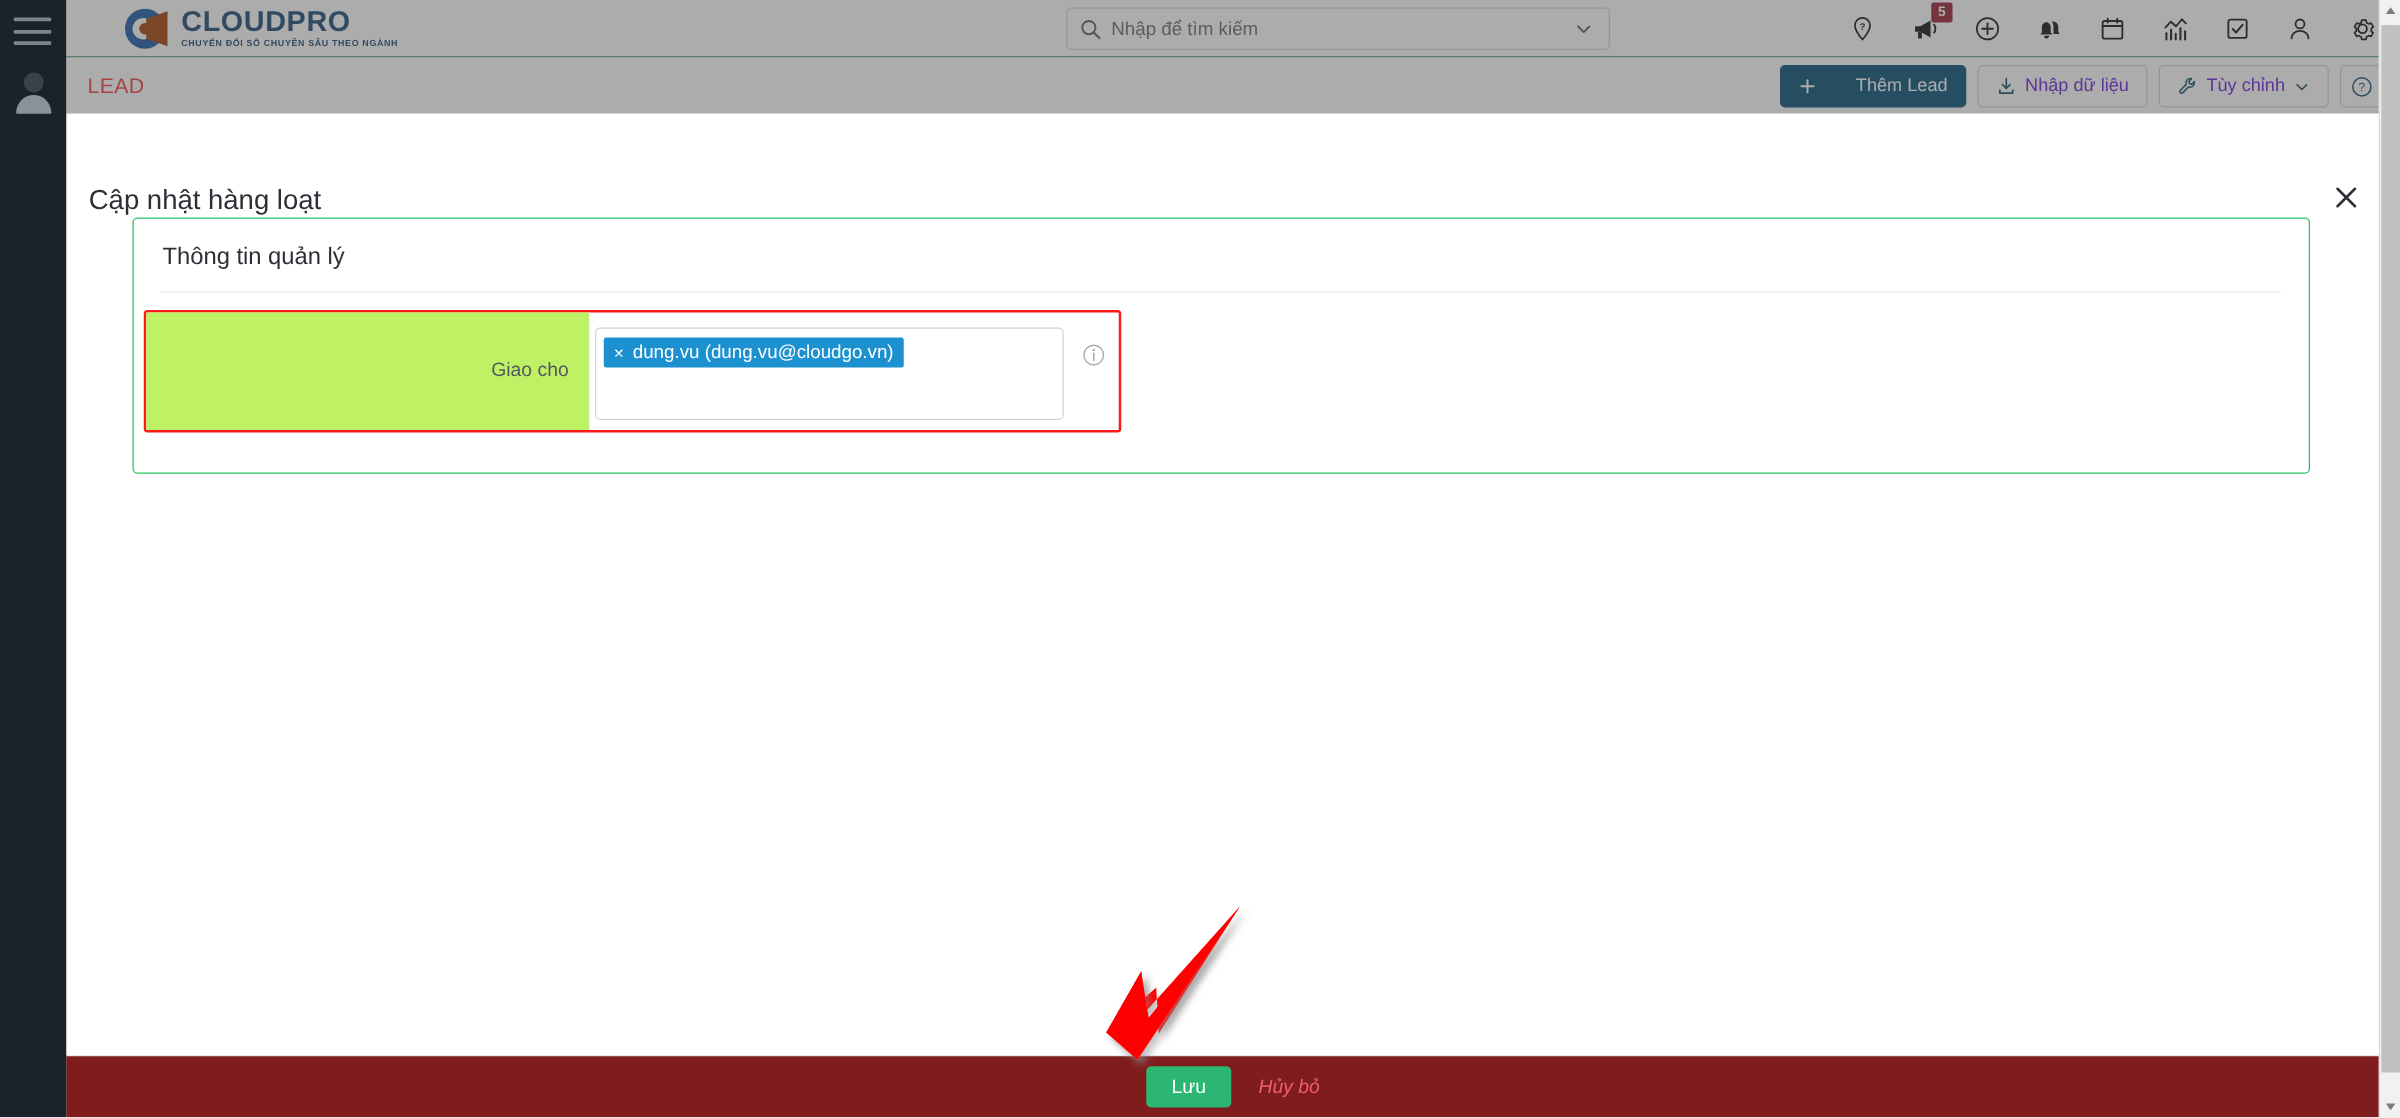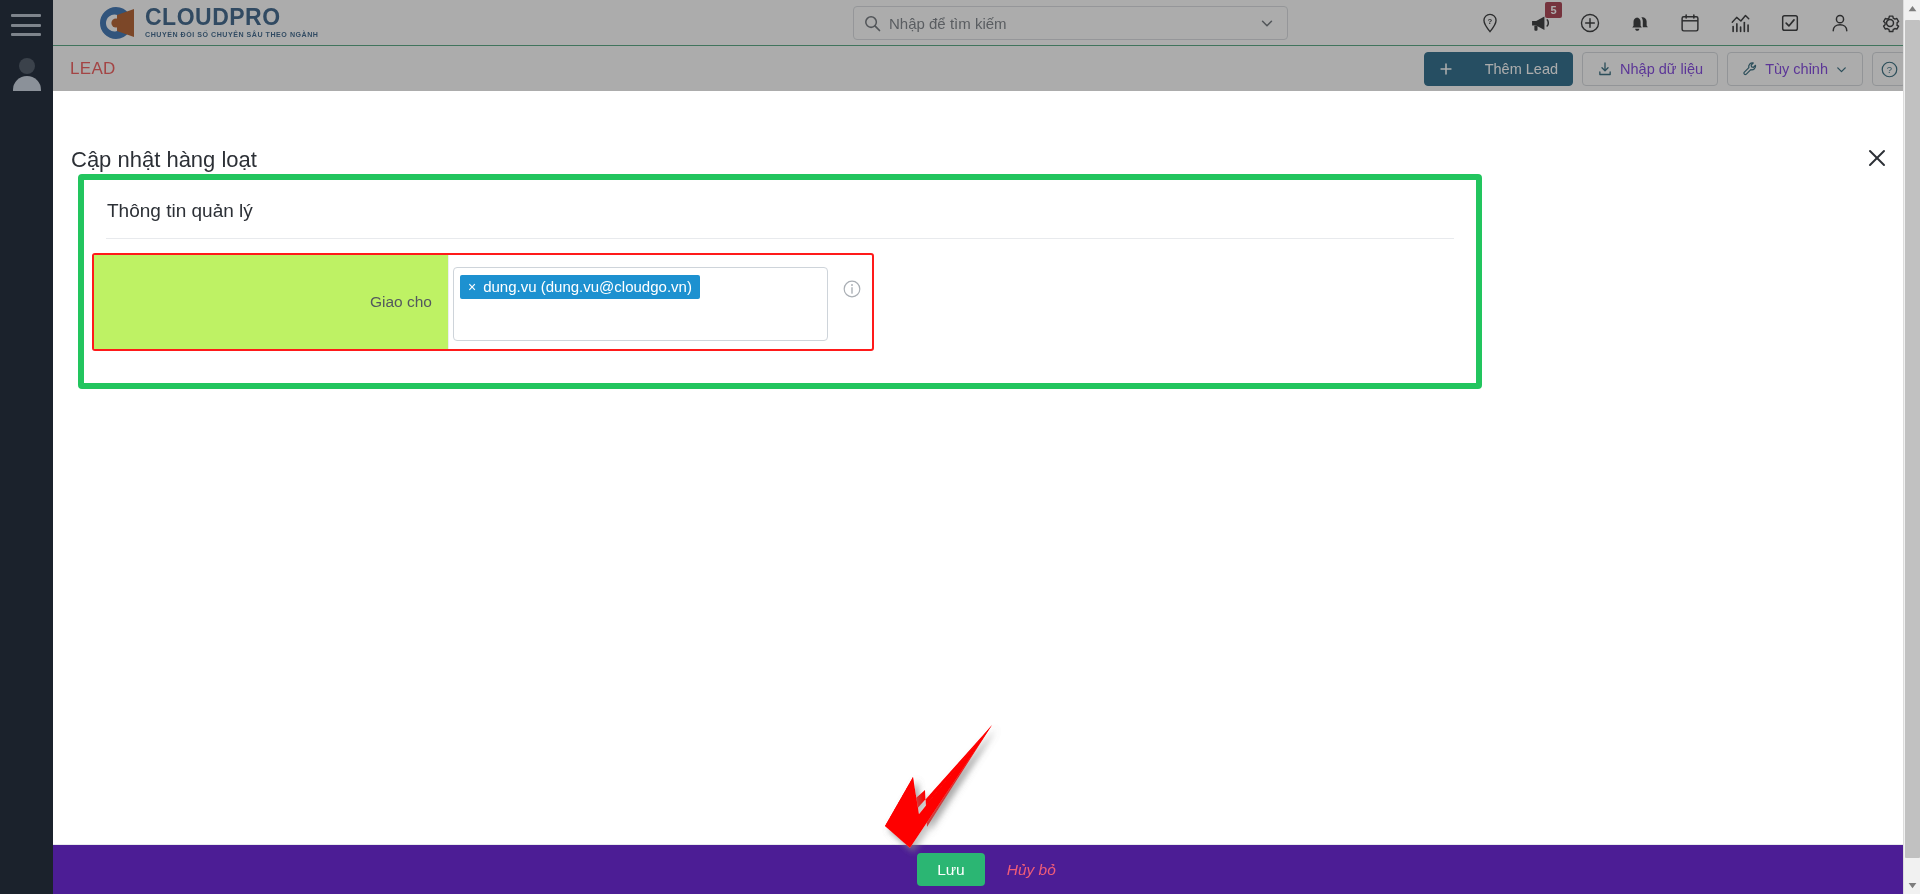--- a/index.html
+++ b/index.html
@@ -213,24 +213,24 @@
 
   .modal-body {
     position: absolute;
     left: 0; top: 53px;
     width: 1867px; height: 700px;
     overflow: hidden;
   }
 
   .card {
     position: absolute;
-    left: 25px; top: 30px;
-    width: 1404px;
-    background: #ffffff;
-    border: 6px solid #22c55e;
+    left: 53px; top: 30px;
+    width: 1742px;
+    background: #ffffff;
+    border: 1px solid #22c55e;
     border-radius: 4px;
     padding-bottom: 32px;
   }
   .card-title {
     font-size: 19px; color: #2c3036;
     padding: 20px 0 16px 23px;
   }
   .card-divider {
     height: 1px; background: #e8eaed;
     margin: 0 22px;
@@ -297,21 +297,21 @@
     display: flex; align-items: center; justify-content: center;
     cursor: pointer;
   }
 
   
   .modal-footer {
     position: absolute;
     left: 0; bottom: 0;
     width: 1867px; height: 50px;
     border-top: 1px solid #e8eaed;
-    background: #4c1d95;
+    background: #7f1d1d;
     display: flex;
     align-items: center;
     justify-content: center;
     gap: 22px;
     z-index: 31;
   }
   .btn-save {
     background: #2bb673;
     color: #ffffff;
     border: none;

